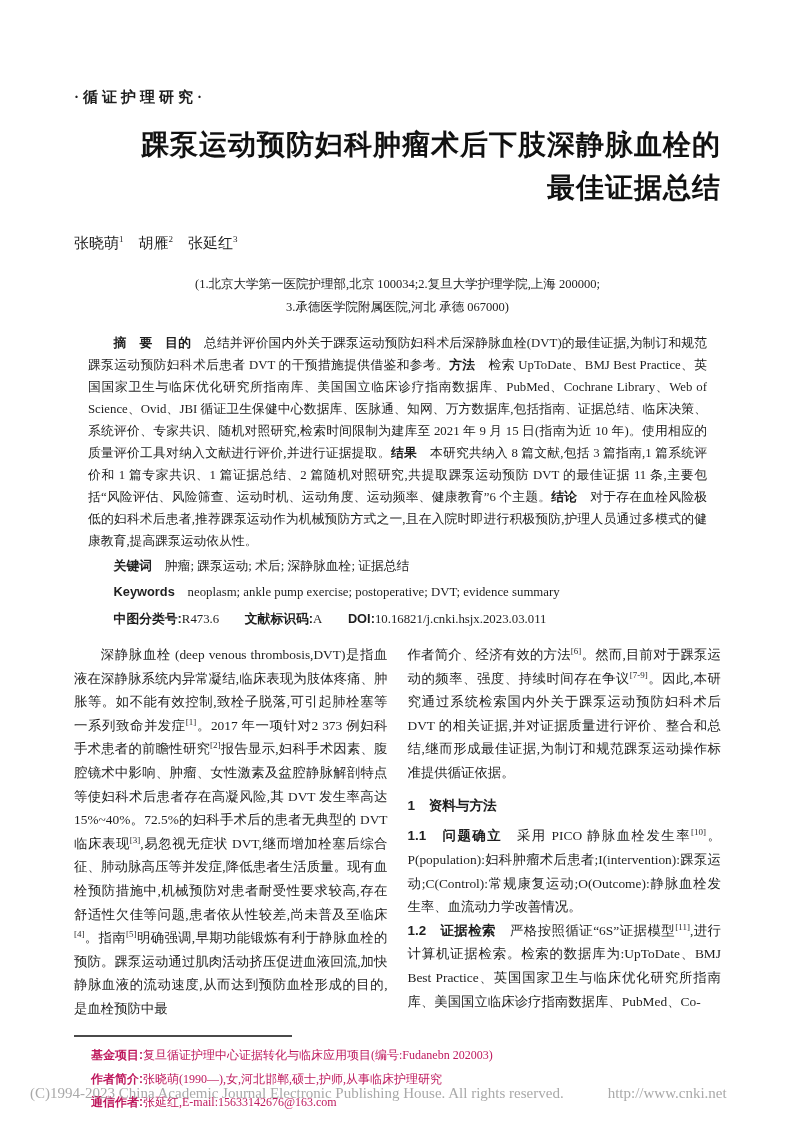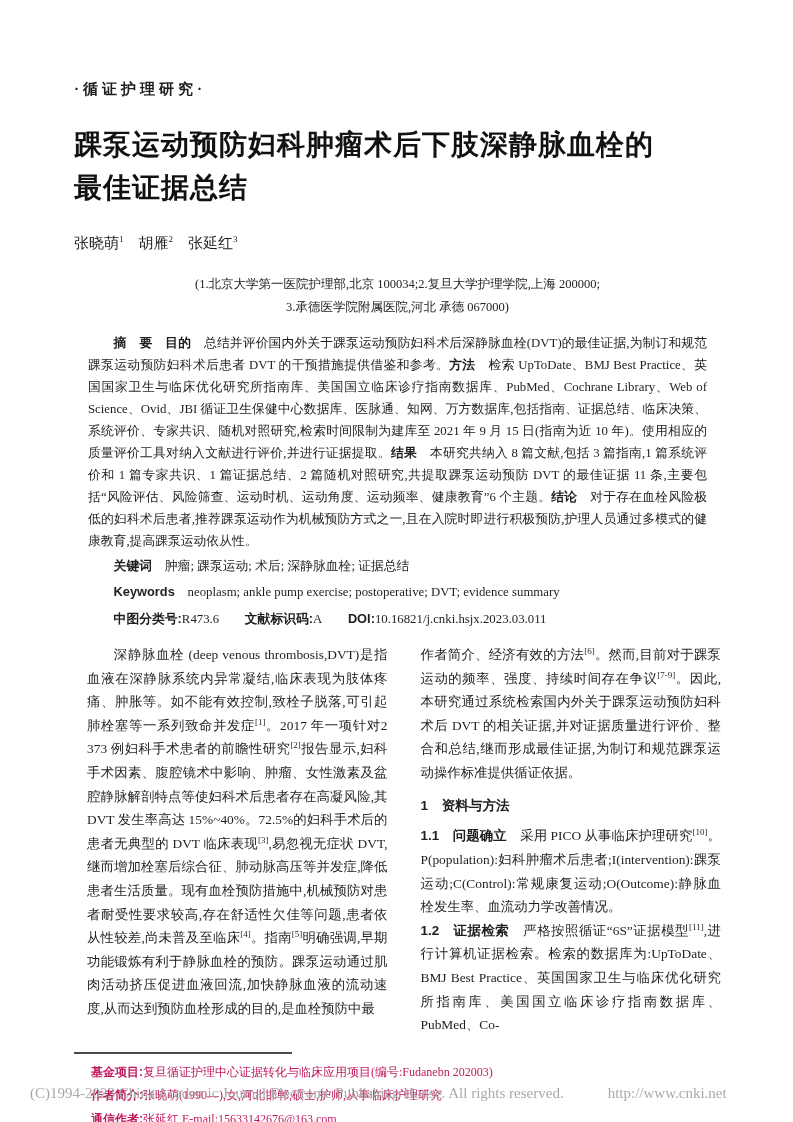--- a/index.html
+++ b/index.html
@@ -11,39 +11,39 @@
   }
   .content{padding:56px 72px 0 74px;}
   .b{font-weight:bold;font-family:"Liberation Sans","DejaVu Sans",sans-serif;}
   sup{font-size:9px;line-height:0;vertical-align:super;}
 
   .header{display:flex;justify-content:space-between;align-items:flex-start;font-size:13px;}
   .journal{border-bottom:1.2px solid #2a2a2a;padding-bottom:3px;}
   .page-no{letter-spacing:1px;}
 
   .col-label{
-    margin-top:24px;font-weight:bold;font-size:15px;letter-spacing:4px;
+    margin-top:32px;font-weight:bold;font-size:15px;letter-spacing:4px;
     font-family:Liberation Serif, serif;
   }
 
   .title{
-    margin-top:24px;text-align:left;font-weight:700;font-size:28px;
+    margin-top:16px;text-align:right;font-weight:700;font-size:28px;
     line-height:1.55;letter-spacing:1px;
     font-family:"Liberation Sans","DejaVu Sans",sans-serif;color:#111;
   }
 
   .authors{margin-top:24px;text-align:left;font-size:15px;}
   .affil{margin-top:20px;text-align:center;font-size:12.5px;line-height:1.85;color:#222;}
 
   .abstract-wrap{margin:13px 14px 0 14px;font-size:12.8px;line-height:1.72;text-align:justify;}
   .abstract-wrap p{margin:0;text-indent:2em;}
   .meta-line{margin:2px 14px 0 14px;font-size:12.8px;line-height:1.9;text-indent:2em;text-align:justify;}
 
   .columns{margin-top:12px;display:flex;gap:20px;font-size:13.4px;line-height:1.76;text-align:justify;}
-  .col{width:314px;margin-left:13px;}
+  .col{width:314px;}
   .col p{margin:0;}
   .col p.indent{text-indent:2em;}
   .sec-heading{
     font-weight:700;font-size:13.6px;margin:9px 0 7px 0;
     font-family:Liberation Sans, sans-serif;
   }
 
   .footnote-rule{margin-top:15px;width:218px;height:0;border-top:2px solid #4a4a4a;}
   .footnotes{margin-top:7px;padding-left:17px;font-size:12px;line-height:1.95;color:#be185d;}
   .footnotes div{margin:0;}
@@ -83,21 +83,21 @@
     <div class="meta-line"><span class="b">Keywords</span><span>　neoplasm; ankle pump exercise; postoperative; DVT; evidence summary</span></div>
     <div class="meta-line"><span class="b">中图分类号:</span><span>R473.6</span><span class="b">　　文献标识码:</span><span>A</span><span class="b">　　DOI:</span><span>10.16821/j.cnki.hsjx.2023.03.011</span></div>
 
     <div class="columns">
       <div class="col">
         <p class="indent"><span>深静脉血栓 (deep venous thrombosis,DVT)是指血液在深静脉系统内异常凝结,临床表现为肢体疼痛、肿胀等。如不能有效控制,致栓子脱落,可引起肺栓塞等一系列致命并发症</span><sup>[1]</sup><span>。2017 年一项针对2 373 例妇科手术患者的前瞻性研究</span><sup>[2]</sup><span>报告显示,妇科手术因素、腹腔镜术中影响、肿瘤、女性激素及盆腔静脉解剖特点等使妇科术后患者存在高凝风险,其 DVT 发生率高达 15%~40%。72.5%的妇科手术后的患者无典型的 DVT 临床表现</span><sup>[3]</sup><span>,易忽视无症状 DVT,继而增加栓塞后综合征、肺动脉高压等并发症,降低患者生活质量。现有血栓预防措施中,机械预防对患者耐受性要求较高,存在舒适性欠佳等问题,患者依从性较差,尚未普及至临床</span><sup>[4]</sup><span>。指南</span><sup>[5]</sup><span>明确强调,早期功能锻炼有利于静脉血栓的预防。踝泵运动通过肌肉活动挤压促进血液回流,加快静脉血液的流动速度,从而达到预防血栓形成的目的,是血栓预防中最</span></p>
       </div>
       <div class="col">
         <p><span>作者简介、经济有效的方法</span><sup>[6]</sup><span>。然而,目前对于踝泵运动的频率、强度、持续时间存在争议</span><sup>[7-9]</sup><span>。因此,本研究通过系统检索国内外关于踝泵运动预防妇科术后 DVT 的相关证据,并对证据质量进行评价、整合和总结,继而形成最佳证据,为制订和规范踝泵运动操作标准提供循证依据。</span></p>
         <div class="sec-heading">1　资料与方法</div>
-        <p><span class="b">1.1　问题确立　</span><span>采用 PICO 从事临床护理研究</span><sup>[10]</sup><span>。P(population):妇科肿瘤术后患者;I(intervention):踝泵运动;C(Control):常规康复运动;O(Outcome):静脉血栓发生率、血流动力学改善情况。</span></p>
+        <p><span class="b">1.1　问题确立　</span><span>采用 PICO 静脉血栓发生率</span><sup>[10]</sup><span>。P(population):妇科肿瘤术后患者;I(intervention):踝泵运动;C(Control):常规康复运动;O(Outcome):静脉血栓发生率、血流动力学改善情况。</span></p>
         <p><span class="b">1.2　证据检索　</span><span>严格按照循证“6S”证据模型</span><sup>[11]</sup><span>,进行计算机证据检索。检索的数据库为:UpToDate、BMJ Best Practice、英国国家卫生与临床优化研究所指南库、美国国立临床诊疗指南数据库、PubMed、Co-</span></p>
       </div>
     </div>
 
     <div class="footnote-rule"></div>
 
     <div class="footnotes">
       <div><span class="b">基金项目:</span><span>复旦循证护理中心证据转化与临床应用项目(编号:Fudanebn 202003)</span></div>
       <div><span class="b">作者简介:</span><span>张晓萌(1990—),女,河北邯郸,硕士,护师,从事临床护理研究</span></div>
       <div><span class="b">通信作者:</span><span>张延红,E-mail:15633142676@163.com</span></div>

